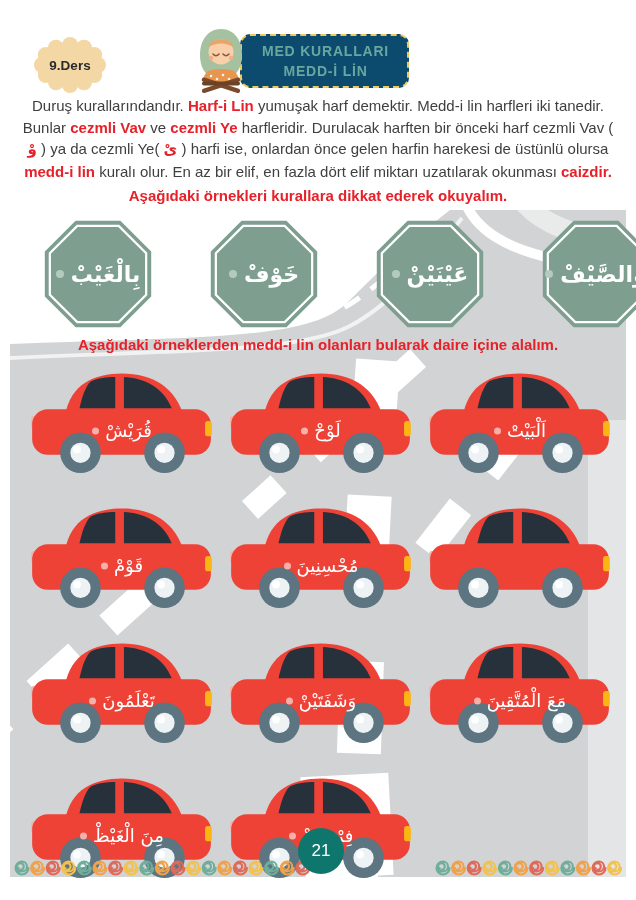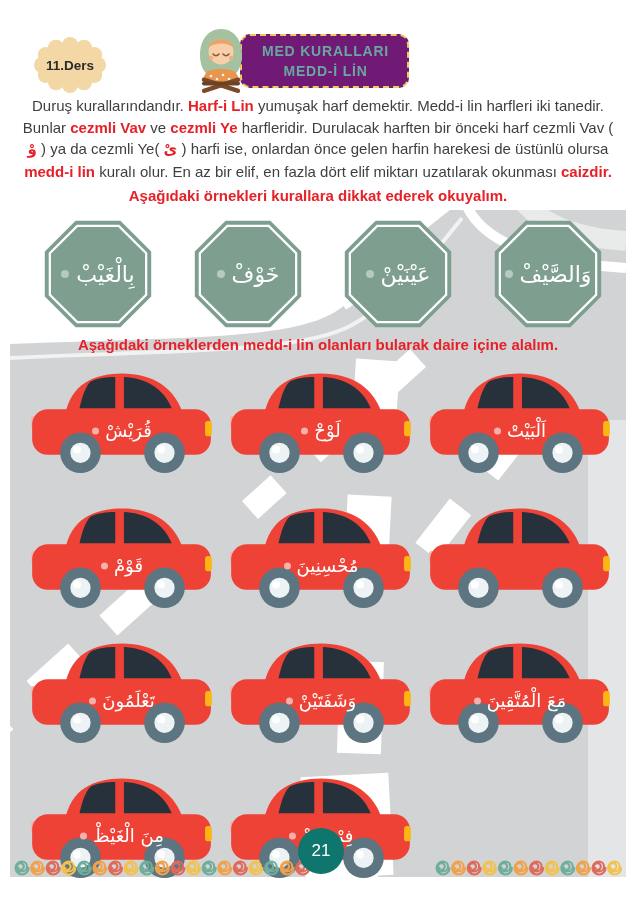--- a/index.html
+++ b/index.html
@@ -6,36 +6,36 @@
   .page{position:relative;width:636px;height:900px;background:#ffffff;overflow:hidden;
         font-family:"Liberation Sans",sans-serif;color:#3f3f3f;}
   .ar{font-family:"DejaVu Sans",sans-serif;direction:rtl;unicode-bidi:isolate;}
 
   
   .lesson-badge{position:absolute;left:30px;top:34px;width:80px;height:62px;}
   .lesson-badge .txt{position:absolute;inset:0;display:flex;align-items:center;justify-content:center;
         font-size:13.5px;font-weight:700;color:#2b2b2b;}
   .title-group{position:absolute;left:194px;top:28px;display:flex;align-items:center;}
   .girl{width:54px;height:66px;position:relative;z-index:2;margin-right:-8px;}
-  .title-box{background:#701a75;border:2px dashed #f0c95c;border-radius:10px;
+  .title-box{background:#0c4a6e;border:2px dashed #f0c95c;border-radius:10px;
         padding:5px 18px 5px 20px;text-align:center;}
   .title-box .line{color:#68a7a0;font-weight:700;font-size:14px;letter-spacing:.8px;line-height:20px;}
 
   
   .intro{position:absolute;top:95px;left:20px;right:20px;text-align:center;
         font-size:15px;line-height:21.5px;}
   .red{color:#e62129;font-weight:700;}
   .instruction{color:#e62129;font-weight:700;font-size:15px;margin-top:3px;text-align:center;}
 
   
   .road-section{position:absolute;left:10px;top:210px;width:616px;height:667px;}
   .road-bg{position:absolute;inset:0;}
   .road-content{position:relative;z-index:2;}
 
-  .octagon-row{display:flex;gap:38px;padding:8px 0 0 32px;}
+  .octagon-row{display:flex;gap:54px;padding:8px 0 0 32px;font-weight:bold;}
   .octagon{position:relative;width:112px;height:112px;flex:0 0 auto;}
   .octagon svg{position:absolute;inset:0;}
   .oct-label{position:absolute;inset:0;display:flex;align-items:center;justify-content:center;gap:7px;
         color:#fff;font-size:22px;}
   .oct-dot{width:8px;height:8px;border-radius:50%;background:#b4cabe;flex:0 0 auto;}
 
   .instruction2{margin-top:6px;}
   .car-grid{margin-top:8px;display:grid;grid-template-columns:repeat(3,1fr);
         column-gap:12px;row-gap:17px;padding:0 20px;gap:21px;}
   .car{position:relative;height:114px;}
@@ -93,21 +93,21 @@
           <circle cx="14.8" cy="41" r="8"></circle>
         <circle cx="11" cy="31" r="8"></circle>
           <circle cx="14.8" cy="21" r="8"></circle>
           <circle cx="25" cy="13.7" r="8"></circle>
         <circle cx="39" cy="11" r="8"></circle>
           <circle cx="53" cy="13.7" r="8"></circle>
           <circle cx="63.2" cy="21" r="8"></circle>
         <ellipse cx="39" cy="31" rx="30" ry="22"></ellipse>
       </g>
     </svg>
-    <div class="txt">11.Ders</div>
+    <div class="txt">9.Ders</div>
   </div>
 
   <div class="title-group">
     <svg class="girl" viewBox="0 0 54 66">
       <path d="M27,1 C40,1 48,12 48,27 C48,36 45,43 41,46 L13,46 C9,43 6,36 6,27 C6,12 14,1 27,1 Z" fill="#a5c1a0"></path>
       <circle cx="27" cy="24" r="12.5" fill="#f9cfa9"></circle>
       <path d="M27,11.5 C33,11.5 38,14 39.5,19 C34,16 30,15.5 27,15.5 C24,15.5 20,16 14.5,19 C16,14 21,11.5 27,11.5 Z" fill="#eda268"></path>
       <path d="M19,26 q3,3.4 6,0" stroke="#8a5a40" stroke-width="1.6" fill="none" stroke-linecap="round"></path>
       <path d="M29,26 q3,3.4 6,0" stroke="#8a5a40" stroke-width="1.6" fill="none" stroke-linecap="round"></path>
       <circle cx="17" cy="30" r="2.2" fill="#f4ad85"></circle>

